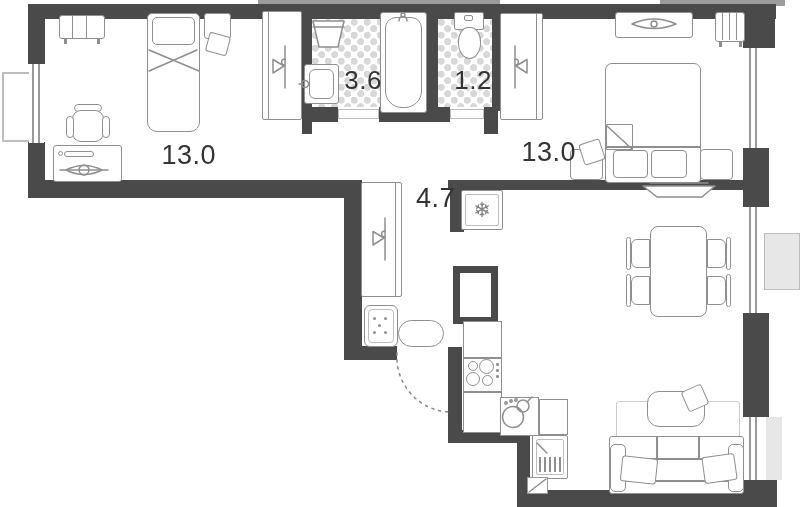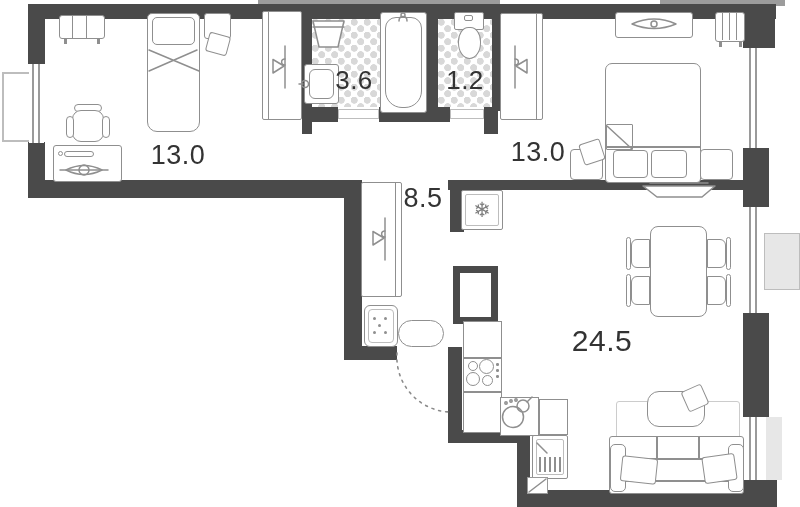--- a/index.html
+++ b/index.html
@@ -24,21 +24,21 @@
   .f{position:absolute;box-sizing:border-box;border:1.5px solid var(--fur);
      border-radius:3px;background:#fff;}
   .hollow{background:transparent;}
   .ln{position:absolute;background:var(--fur);}
   .dot{position:absolute;background:var(--fur);border-radius:50%;}
   .circ{position:absolute;box-sizing:border-box;border:1.5px solid var(--fur);
         border-radius:50%;background:transparent;}
   .shaft{position:absolute;box-sizing:border-box;border:7px solid var(--wall);background:#fff;}
   .thr{position:absolute;box-sizing:border-box;border:1px solid var(--furlight);background:#fff;}
   .lab{position:absolute;font-weight:500;font-size:27px;line-height:1;color:var(--label);
-       text-align:center;letter-spacing:.5px;}
+       text-align:right;letter-spacing:.5px;}
   .lab.small{font-size:26px;}
   .lab.big{font-size:30px;}
   .snow{position:absolute;color:#7f7f7f;font-size:21px;line-height:1;text-align:center;}
   svg.overlay{position:absolute;left:0;top:0;pointer-events:none;}
   .s{stroke:var(--fur);fill:none;stroke-width:1.5;stroke-linecap:round;stroke-linejoin:round;}
   .sfill{stroke:var(--fur);fill:#fff;stroke-width:1.5;stroke-linejoin:round;}
   .dash{stroke:#8a8a8a;fill:none;stroke-width:1.6;stroke-dasharray:2 5;stroke-linecap:round;}
   .grill{position:absolute;background:repeating-linear-gradient(90deg,var(--fur) 0 1.5px,transparent 1.5px 5px);}
   .hang{position:absolute;}
 </style>
@@ -280,16 +280,15 @@
     <g>
         <path class="s" d="M632 24 Q654 14 676 24 Q654 33 632 24 Z"></path>
         <circle class="s" cx="654" cy="24" r="3"></circle>
       </g>
   </svg>
 
   <div class="lab" style="left:140px;top:142px;width:76px">13.0</div>
   <div class="lab small" style="left:326px;top:67px;width:56px">3.6</div>
   <div class="lab small" style="left:438px;top:67px;width:54px">1.2</div>
   <div class="lab" style="left:500px;top:139px;width:76px">13.0</div>
-  <div class="lab" style="left:391px;top:185px;width:64px">8.5</div>
-  <div class="lab big" style="left:552px;top:326px;width:100px">24.5</div>
+  <div class="lab" style="left:391px;top:185px;width:64px">4.7</div>
 
 </div>
 
 </body></html>

